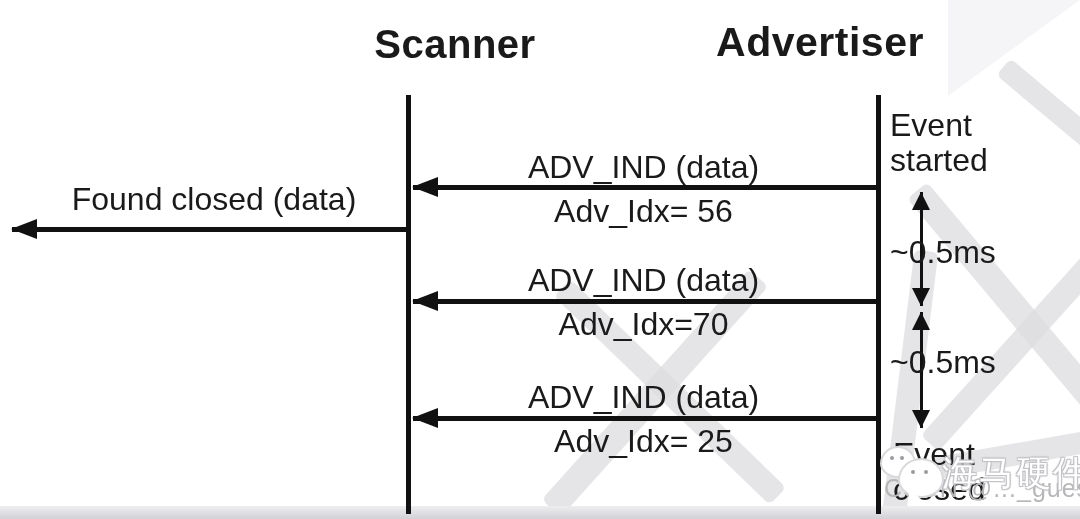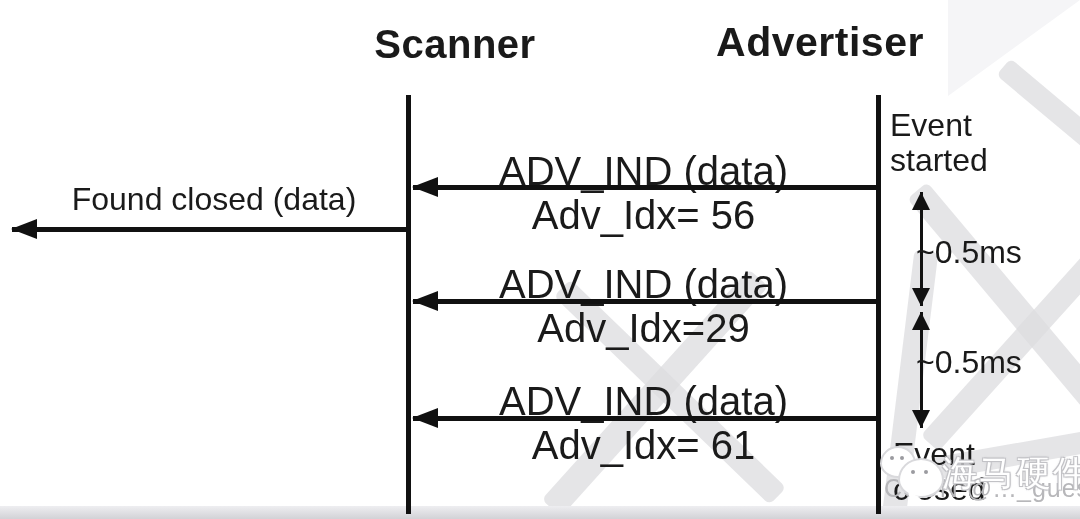--- a/index.html
+++ b/index.html
@@ -35,40 +35,40 @@
   .ll-advertiser{ left:876px; }
 
   .harrow { position:absolute; height:5px; background:#111; z-index:2; }
   .harrow::before { content:''; position:absolute; left:-1px; top:-8px;
     border-top:10px solid transparent; border-bottom:10px solid transparent;
     border-right:26px solid #111; }
   .arrow-msg { left:413px; width:463px; }
   .arrow-found { left:12px; width:399px; top:227px; }
 
   .msg-text { position:absolute; left:411px; width:465px; text-align:center;
-    font-size:40px; z-index:2; white-space:nowrap; }
+    font-size:32px; z-index:2; white-space:nowrap; }
   .found-label { position:absolute; left:28px; width:372px; text-align:center;
     font-size:32px; z-index:2; top:181px; white-space:nowrap; }
 
   .evt { position:absolute; left:890px; font-size:32px; line-height:35px;
     white-space:pre-line; z-index:2; }
   .evt-start { top:108px; }
   .evt-close { top:437px; left:893px; }
 
   .vline { position:absolute; width:3px; background:#111; left:920px; z-index:2; }
   .vline::before { content:''; position:absolute; top:0; left:-8px;
     border-left:9px solid transparent; border-right:9px solid transparent;
     border-bottom:18px solid #111; }
   .vline::after { content:''; position:absolute; bottom:0; left:-8px;
     border-left:9px solid transparent; border-right:9px solid transparent;
     border-top:18px solid #111; }
   .v1 { top:192px; height:114px; }
   .v2 { top:312px; height:116px; }
 
-  .ms-label { position:absolute; left:916px; font-size:32px; z-index:2; white-space:nowrap; }
+  .ms-label { position:absolute; left:890px; font-size:32px; z-index:2; white-space:nowrap; }
   .ms1 { top:234px; }
   .ms2 { top:344px; }
 
   
   .csdn { position:absolute; left:884px; top:474px; font-size:25px; color:#b7b7ba;
     z-index:3; white-space:nowrap; letter-spacing:1px; }
   .wechat { position:absolute; left:876px; top:444px; z-index:4; }
   .bubble { position:absolute; background:#ffffff; border:2px solid #d9d9dc;
     border-radius:50% 50% 50% 50% / 55% 55% 45% 45%; }
   .b1 { left:4px; top:2px; width:32px; height:28px; }
@@ -110,25 +110,25 @@
 
   <div class="found-label">Found closed (data)</div>
   <div class="harrow arrow-found"></div>
 
   <div class="msg-text" style="top:149px">ADV_IND (data)</div>
   <div class="harrow arrow-msg" style="top:185px"></div>
   <div class="msg-text" style="top:193px">Adv_Idx= 56</div>
 
   <div class="msg-text" style="top:262px">ADV_IND (data)</div>
   <div class="harrow arrow-msg" style="top:299px"></div>
-  <div class="msg-text" style="top:306px">Adv_Idx=29</div>
+  <div class="msg-text" style="top:306px">Adv_Idx=70</div>
 
   <div class="msg-text" style="top:379px">ADV_IND (data)</div>
   <div class="harrow arrow-msg" style="top:416px"></div>
-  <div class="msg-text" style="top:423px">Adv_Idx= 61</div>
+  <div class="msg-text" style="top:423px">Adv_Idx= 25</div>
 
   <div class="evt evt-start">Event
 started</div>
   <div class="vline v1"></div>
   <div class="ms-label ms1">~0.5ms</div>
   <div class="vline v2"></div>
   <div class="ms-label ms2">~0.5ms</div>
   <div class="evt evt-close">Event
 closed</div>
 

